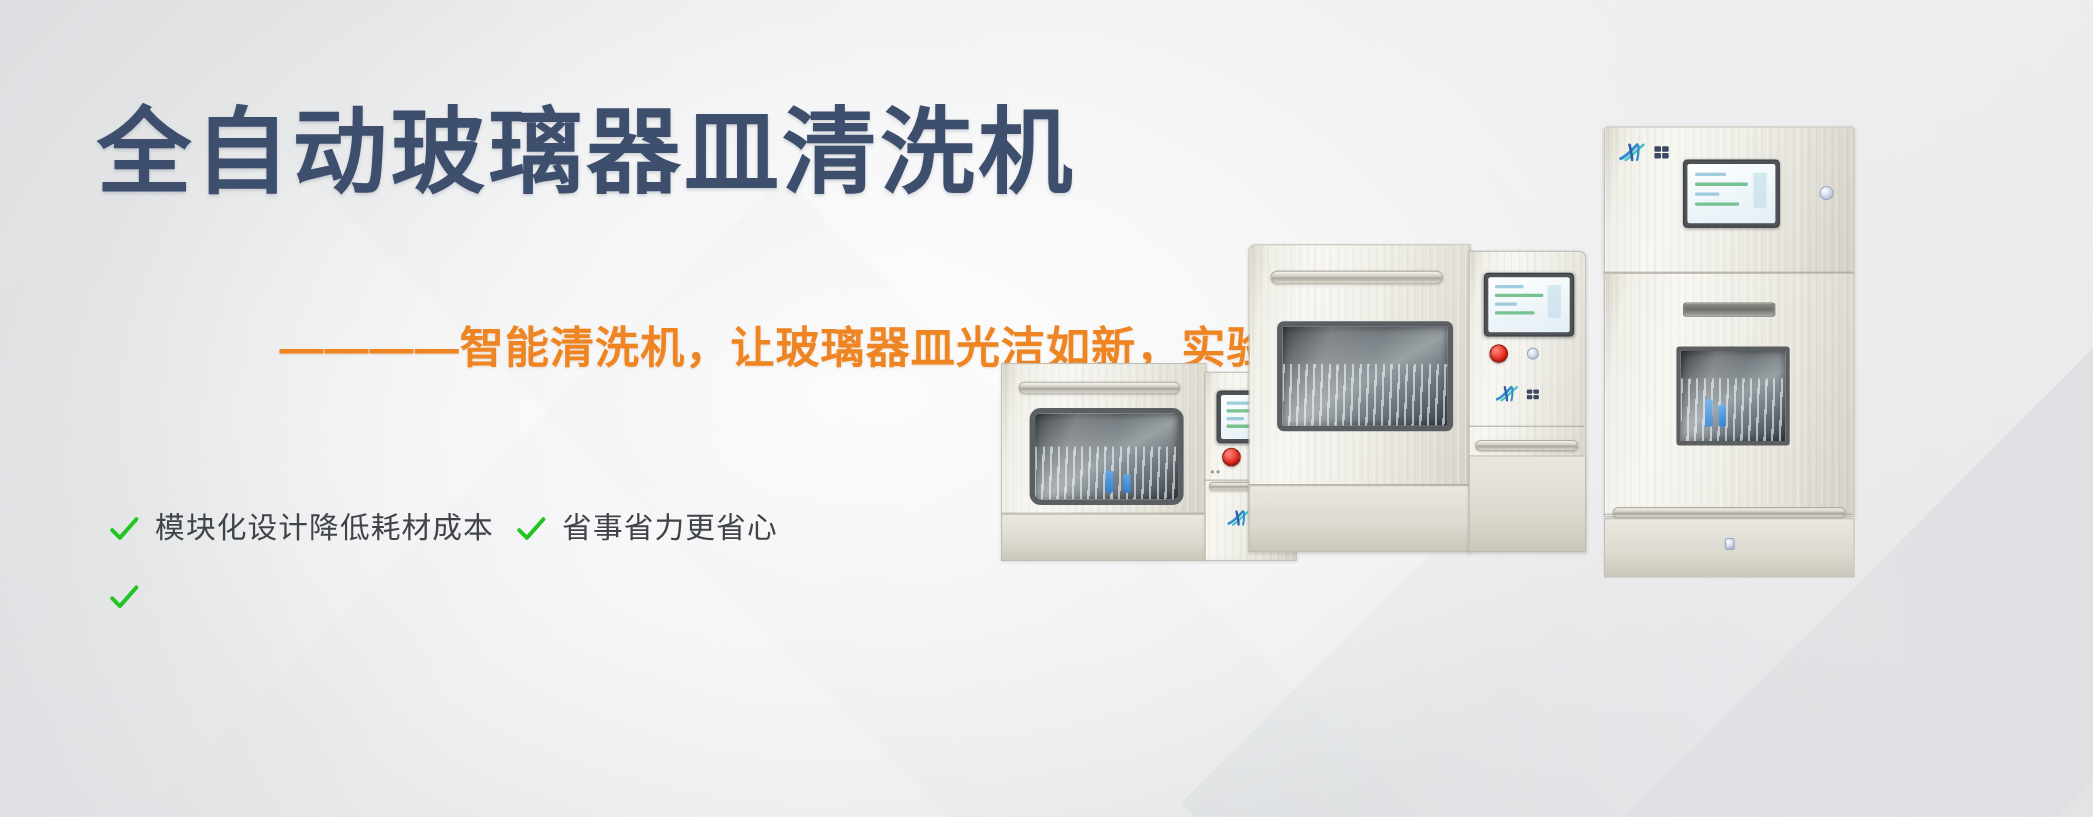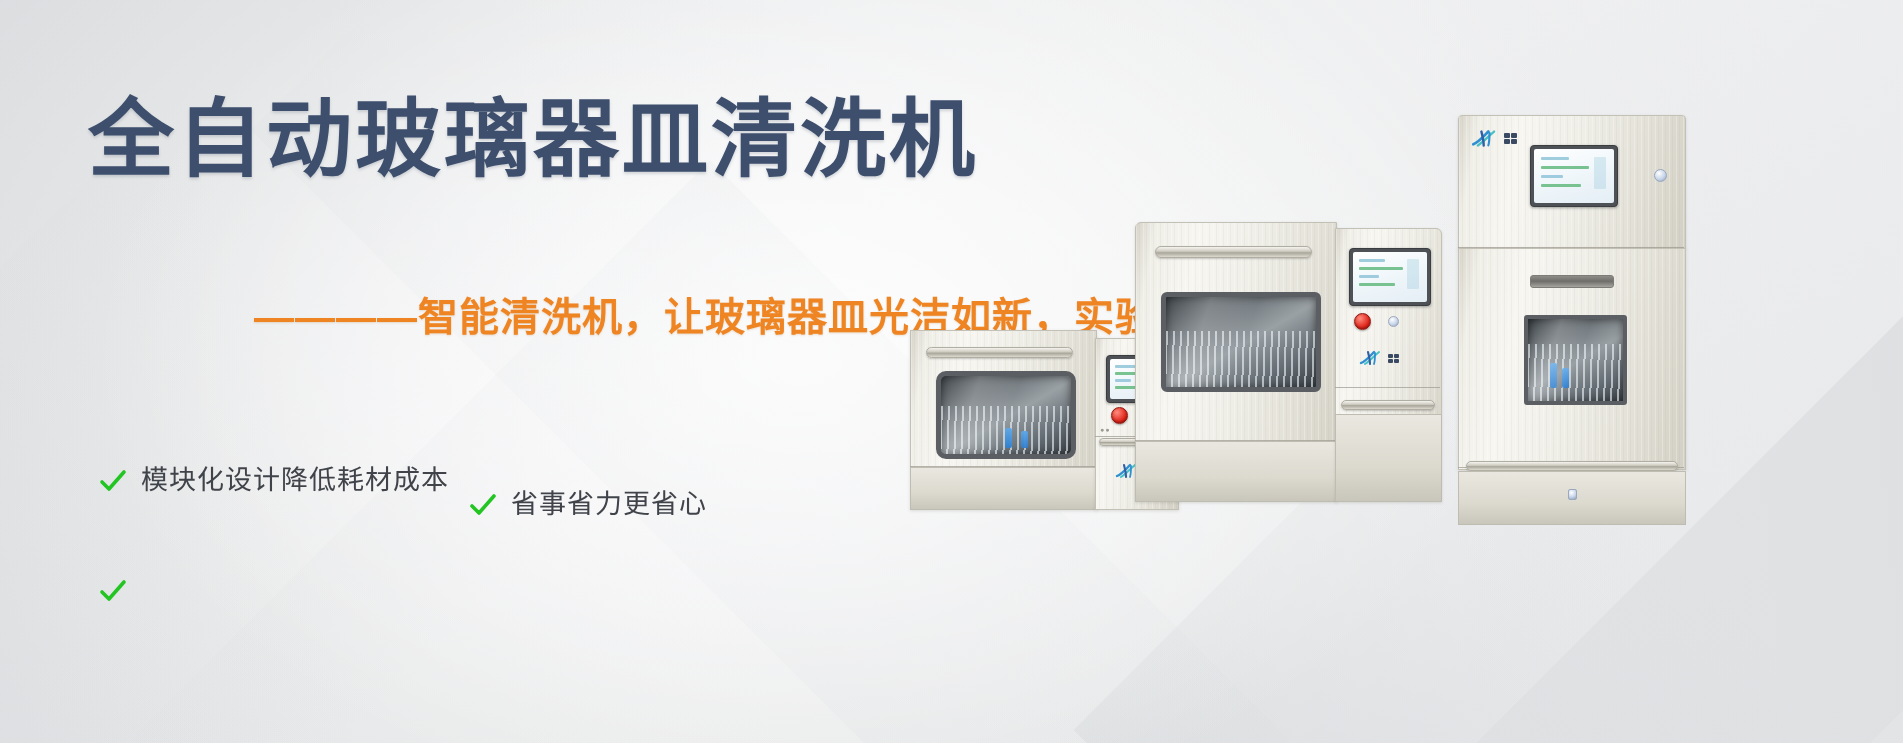--- a/index.html
+++ b/index.html
@@ -50,21 +50,21 @@
     position:absolute;left:254px;top:295px;
     font-size:40px;line-height:1.1;font-weight:bold;
     letter-spacing:1px;color:#ee8422;white-space:nowrap;
     text-shadow:0 1px 2px rgba(180,120,50,.22);
   }
 
   .features{position:absolute;left:98px;top:465px;width:1000px;}
   .feat-row{display:flex;align-items:flex-start;margin-bottom:32px;}
   .feat{display:flex;align-items:center;white-space:nowrap;}
   .feat.col1{width:370px;}
-  .feat.col2{width:520px;margin-top:24px;}
+  .feat.col2{width:520px;}
   .check{
     flex:0 0 auto;width:30px;height:30px;margin-right:13px;
     display:inline-block;position:relative;top:1px;
   }
   .check svg{display:block;width:30px;height:30px;}
   .feat-label{
     font-size:27px;color:#40444a;letter-spacing:1px;line-height:1;
   }
 
   

